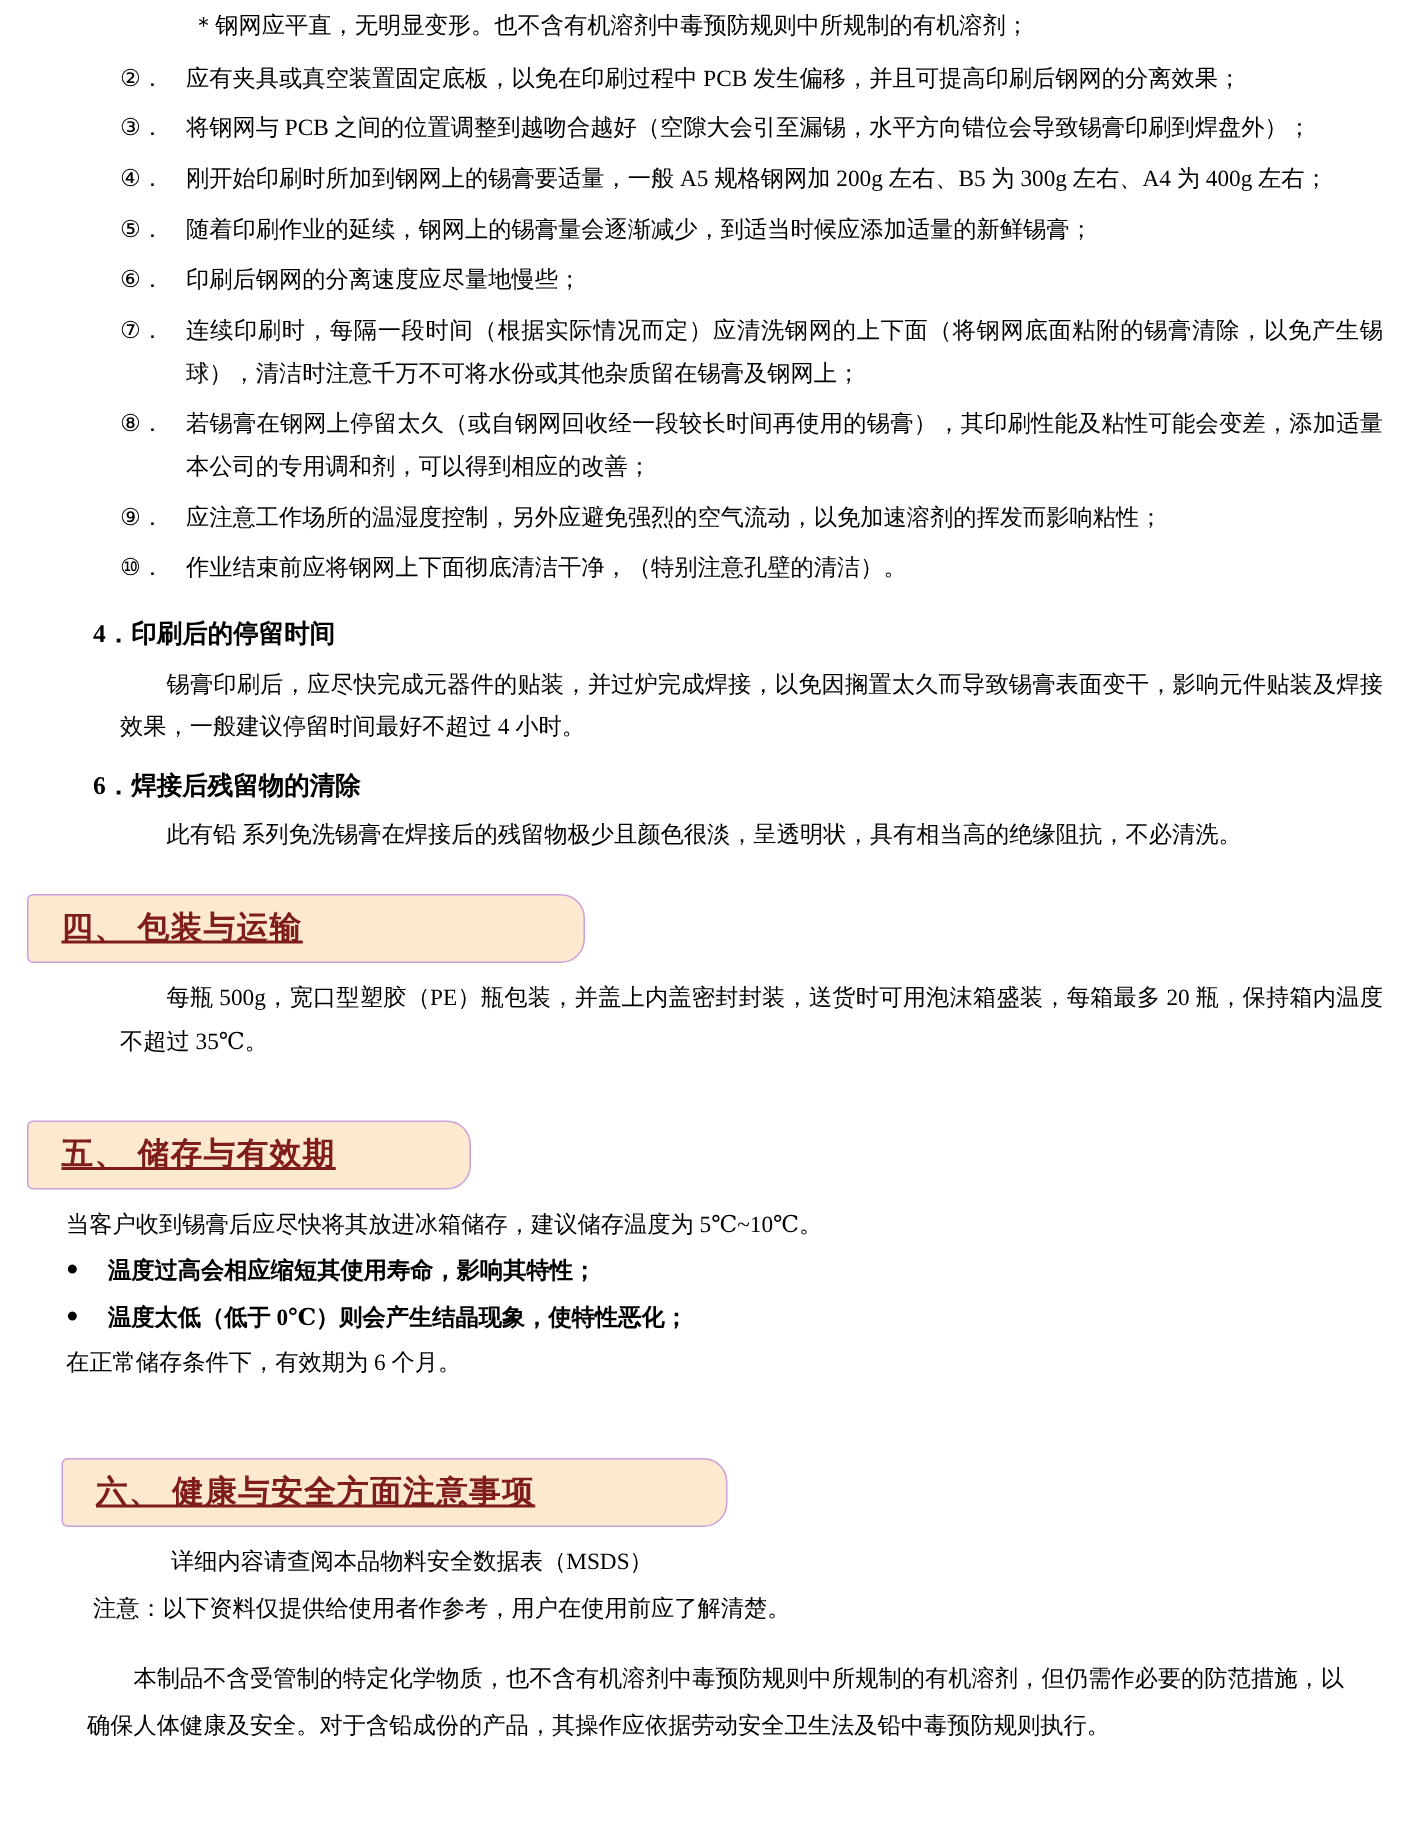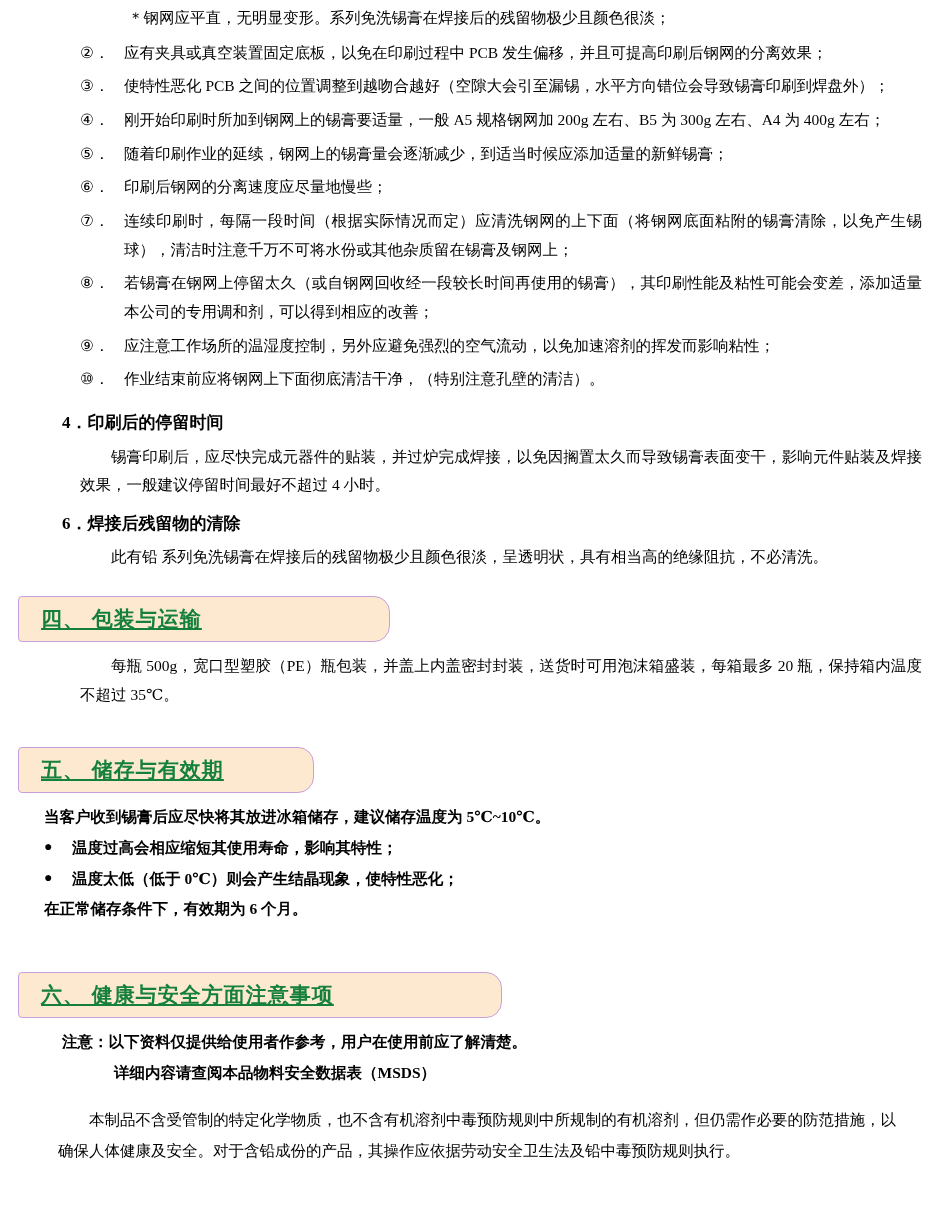--- a/index.html
+++ b/index.html
@@ -79,29 +79,29 @@
     border: 1px solid #c9a0dc;
     border-radius: 4px 16px 16px 4px;
     box-sizing: border-box;
     display: flex;
     align-items: center;
   }
   .banner .shape .txt {
     font-family: "Liberation Sans", "DejaVu Sans", sans-serif;
     font-weight: bold;
     font-size: 21px;
-    color: #15803d;
+    color: #7f1d1d;
     text-decoration: underline;
     white-space: nowrap;
     padding: 0 18px 0 22px;
     letter-spacing: 1px;
   }
   .banner.w1 .shape { width: 372px; }
   .banner.w2 .shape { width: 296px; }
-  .banner.w3 .shape { width: 484px; }
+  .banner.w3 .shape { width: 444px; margin-left: 23px; }
 
   
   .bullets {
     margin: 0;
     padding: 0;
     list-style: none;
   }
   .bullets li {
     display: flex;
     align-items: flex-start;
@@ -114,51 +114,50 @@
     font-size: 14px;
     line-height: 1.85;
   }
   .bullets li .btxt { flex: 1 1 auto; font-weight: bold; }
 
   .plain {
     margin: 0 0 2px 0;
     padding-left: 26px;
     text-align: justify;
     text-justify: inter-ideograph;
-    font-weight: bold;
   }
   .plain.indent-sm { padding-left: 44px; }
   .plain.indent-md { padding-left: 96px; }
 
   .footer-para {
     margin: 18px 0 0 0;
     padding: 0 26px 0 40px;
     text-indent: 2em;
     text-align: justify;
     text-justify: inter-ideograph;
     line-height: 1.95;
   }
   .spacer-sm { height: 10px; }
   .spacer-md { height: 22px; }
 </style>
 </head>
 <body>
 
 <div class="page">
 
-  <div class="note-line">＊钢网应平直，无明显变形。系列免洗锡膏在焊接后的残留物极少且颜色很淡；</div>
+  <div class="note-line">＊钢网应平直，无明显变形。也不含有机溶剂中毒预防规则中所规制的有机溶剂；</div>
 
   <div class="items-list">
     <div class="item">
       <span class="marker">②．</span>
       <span class="body">应有夹具或真空装置固定底板，以免在印刷过程中 PCB 发生偏移，并且可提高印刷后钢网的分离效果；</span>
     </div>
     <div class="item">
       <span class="marker">③．</span>
-      <span class="body">使特性恶化 PCB 之间的位置调整到越吻合越好（空隙大会引至漏锡，水平方向错位会导致锡膏印刷到焊盘外）；</span>
+      <span class="body">将钢网与 PCB 之间的位置调整到越吻合越好（空隙大会引至漏锡，水平方向错位会导致锡膏印刷到焊盘外）；</span>
     </div>
     <div class="item">
       <span class="marker">④．</span>
       <span class="body">刚开始印刷时所加到钢网上的锡膏要适量，一般 A5 规格钢网加 200g 左右、B5 为 300g 左右、A4 为 400g 左右；</span>
     </div>
     <div class="item">
       <span class="marker">⑤．</span>
       <span class="body">随着印刷作业的延续，钢网上的锡膏量会逐渐减少，到适当时候应添加适量的新鲜锡膏；</span>
     </div>
     <div class="item">
@@ -221,18 +220,18 @@
   </ul>
   <div class="plain">在正常储存条件下，有效期为 6 个月。</div>
 
   <div class="spacer-md"></div>
 
   <div class="banner w3">
     <div class="shape">
       <span class="txt">六、 健康与安全方面注意事项</span>
     </div>
   </div>
+  <div class="plain indent-md">详细内容请查阅本品物料安全数据表（MSDS）</div>
   <div class="plain indent-sm">注意：以下资料仅提供给使用者作参考，用户在使用前应了解清楚。</div>
-  <div class="plain indent-md">详细内容请查阅本品物料安全数据表（MSDS）</div>
 
   <div class="footer-para">本制品不含受管制的特定化学物质，也不含有机溶剂中毒预防规则中所规制的有机溶剂，但仍需作必要的防范措施，以确保人体健康及安全。对于含铅成份的产品，其操作应依据劳动安全卫生法及铅中毒预防规则执行。</div>
 
 </div>
 
 </body></html>

